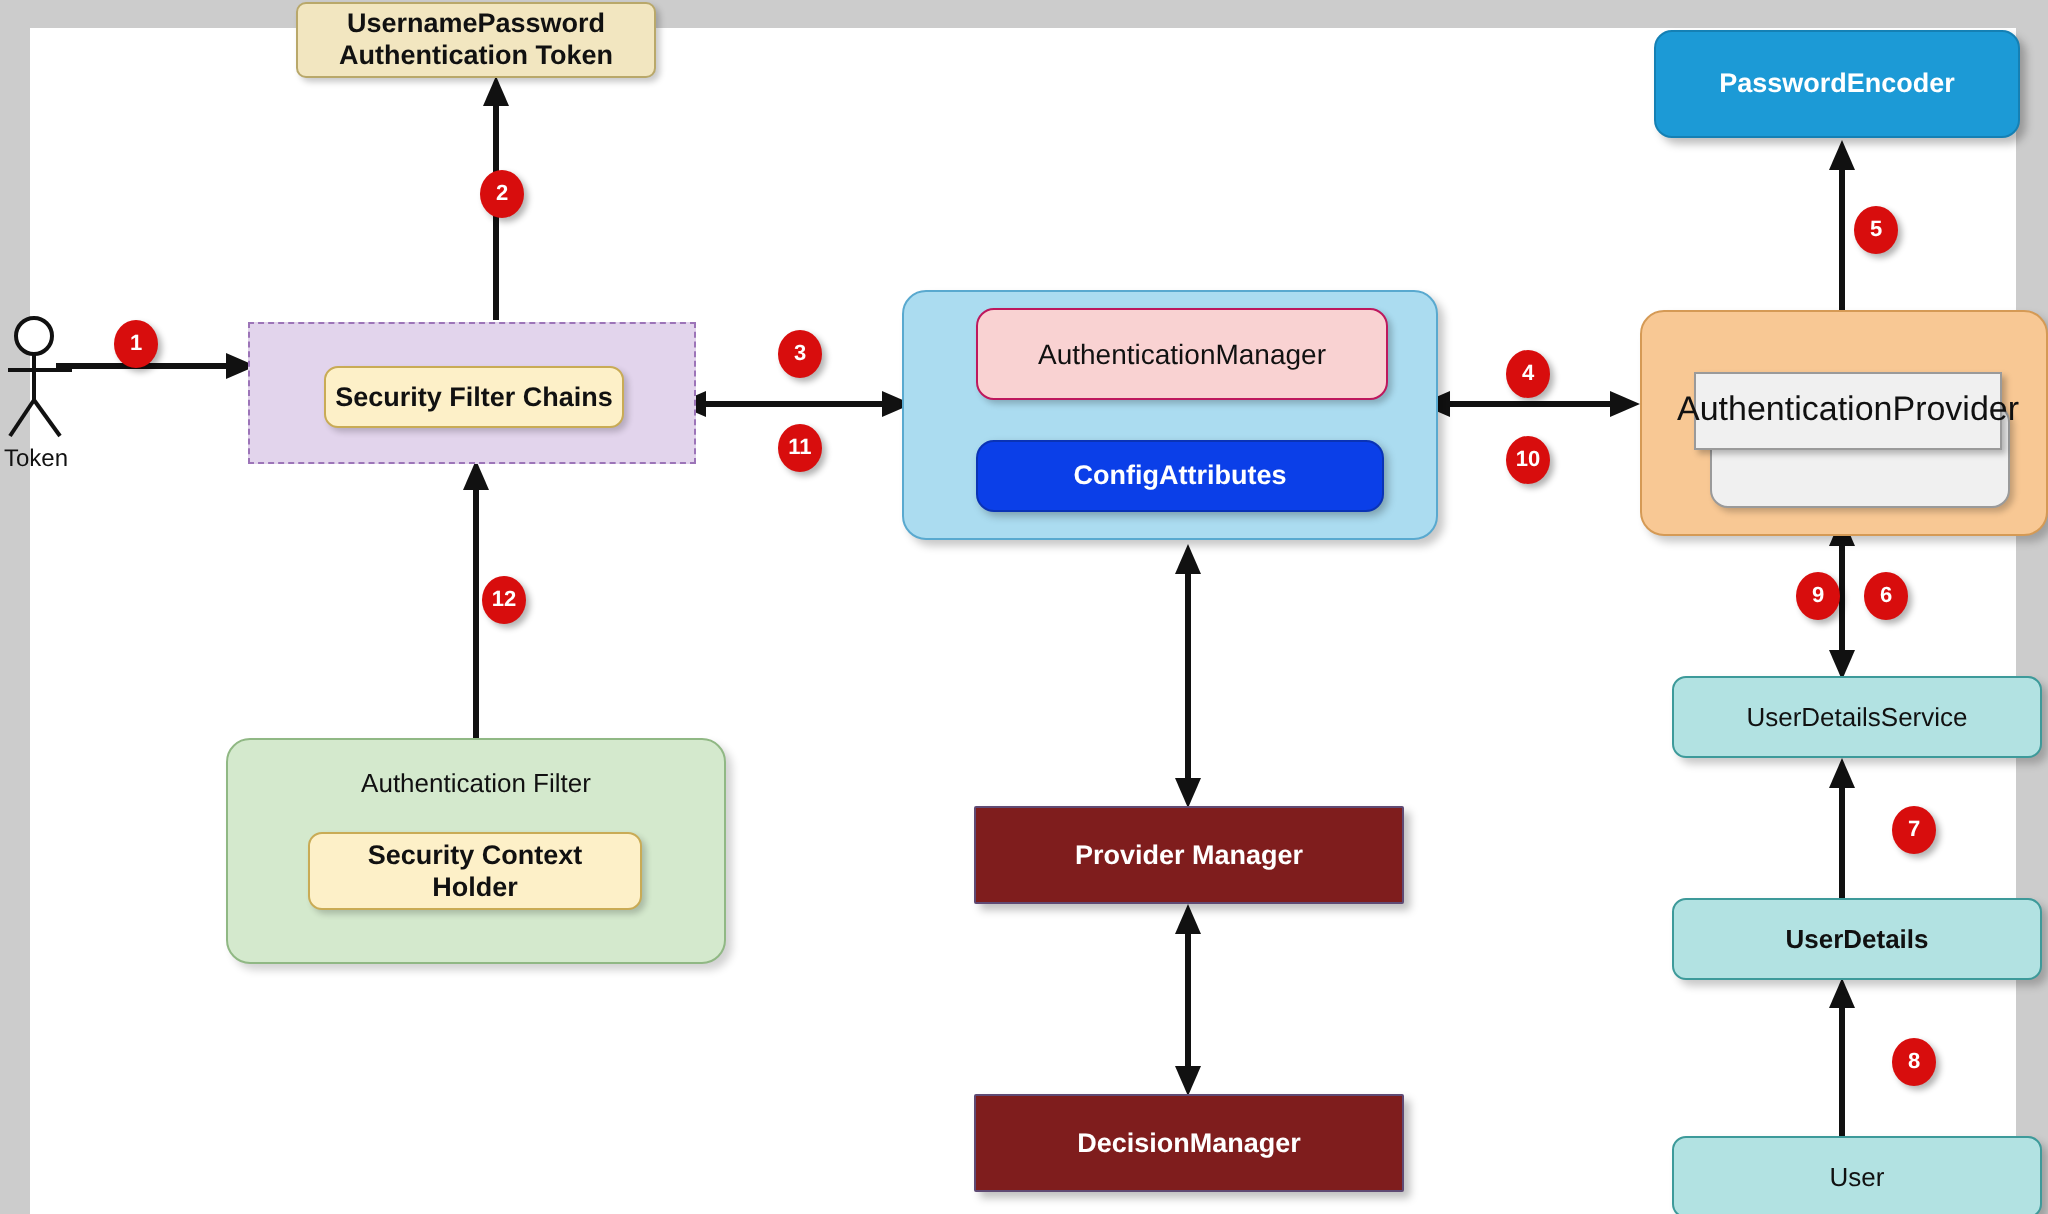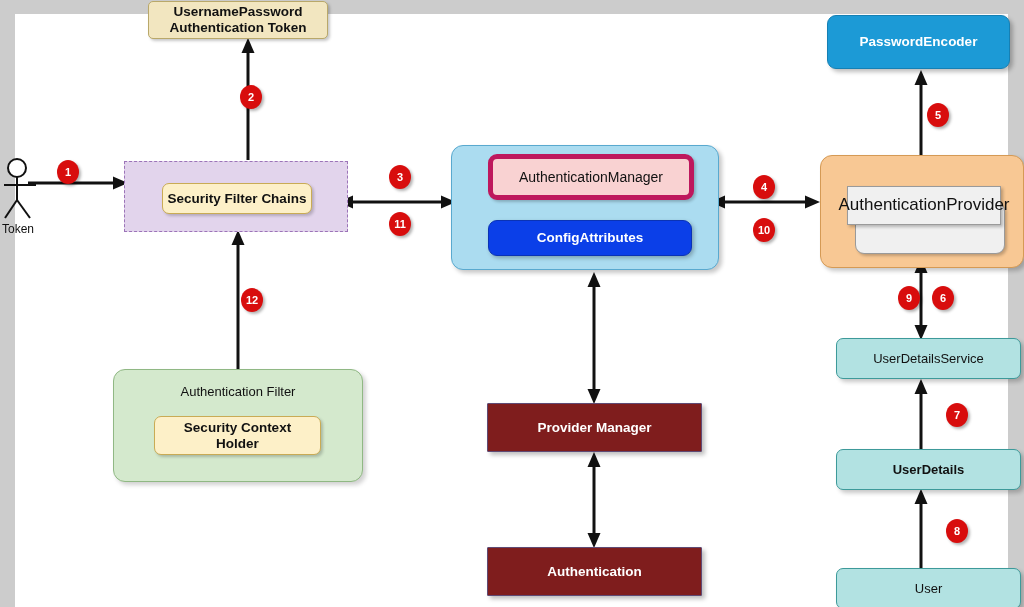--- a/index.html
+++ b/index.html
@@ -57,21 +57,21 @@
     box-shadow: 2px 2px 3px rgba(0,0,0,0.20);
   }
   .authmgr-outer {
     background: #abdcf0;
     border: 1px solid #59a9cf;
     border-radius: 12px;
     box-shadow: 3px 3px 4px rgba(0,0,0,0.22);
   }
   .pink-box {
     background: #f9d2d2;
-    border: 5px solid #be185d;
+    border: 1px solid #be185d;
     border-radius: 9px;
     font-size: 14px;
     box-shadow: 2px 2px 3px rgba(0,0,0,0.22);
   }
   .blue-box {
     background: #0b3fe8;
     border: 1px solid #0a33b5;
     border-radius: 9px;
     color: #ffffff;
     font-weight: bold;
@@ -278,21 +278,21 @@
   <div class="node green-outer" style="left:113px; top:369px; width:250px; height:113px; align-items:flex-start; padding-top:14px;">
     <span>Authentication Filter</span>
   </div>
   <div class="node inner-cream" style="left:154px; top:416px; width:167px; height:39px; flex-direction:column;">
     <span>Security Context</span>
     <span>Holder</span>
   </div>
 
   <div class="node purple-box" style="left:487px; top:403px; width:215px; height:49px;">Provider Manager</div>
 
-  <div class="node purple-box" style="left:487px; top:547px; width:215px; height:49px;">Authentication</div>
+  <div class="node purple-box" style="left:487px; top:547px; width:215px; height:49px;">DecisionManager</div>
 
   <div class="node teal-box" style="left:836px; top:338px; width:185px; height:41px;">UserDetailsService</div>
 
   <div class="node teal-box bold" style="left:836px; top:449px; width:185px; height:41px;">UserDetails</div>
 
   <div class="node teal-box" style="left:836px; top:568px; width:185px; height:41px;">User</div>
 
   <div class="badge" style="left:57px;  top:160px;">1</div>
   <div class="badge" style="left:240px; top:85px;">2</div>
   <div class="badge" style="left:389px; top:165px;">3</div>

